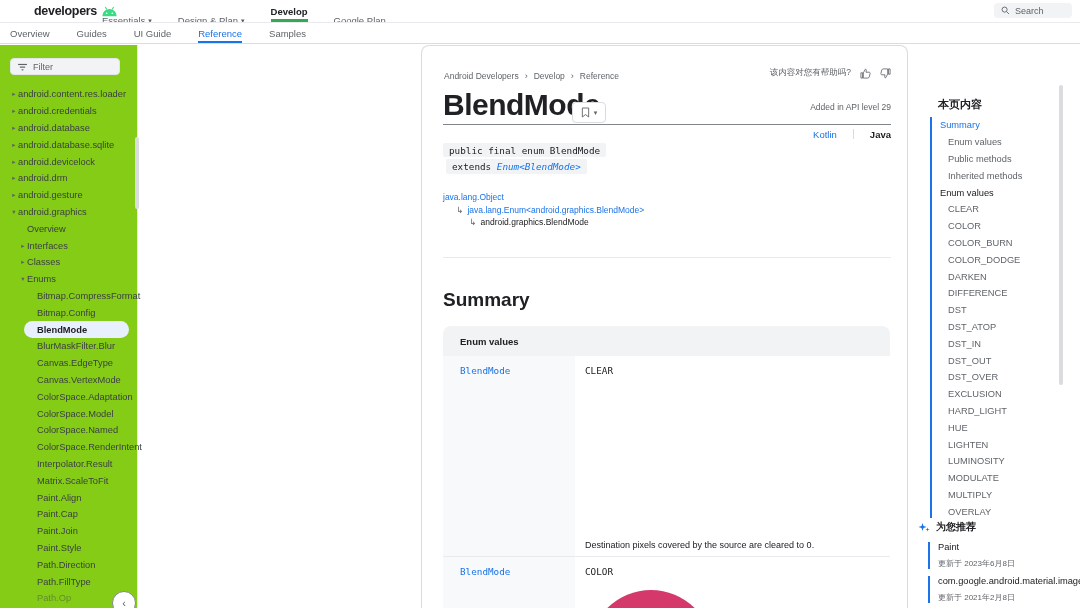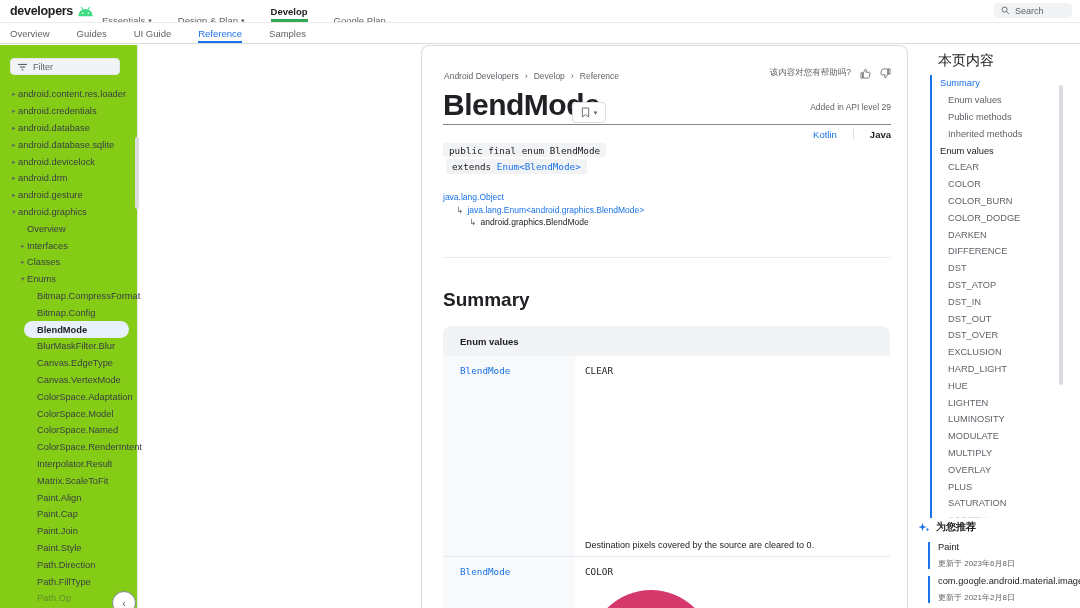--- a/index.html
+++ b/index.html
@@ -5,21 +5,21 @@
   html,body{margin:0;padding:0;}
   body{
     width:1080px;height:608px;overflow:hidden;position:relative;
     background:#fff;color:#202124;
     font-family:"Liberation Sans","DejaVu Sans",sans-serif;
     -webkit-font-smoothing:antialiased;
   }
   
   .header{position:absolute;top:0;left:0;right:0;height:22px;background:#fff;}
   .logo-wrap{position:absolute;left:10px;top:0;height:22px;display:flex;align-items:center;gap:4px;}
-  .logo-text{font-weight:bold;font-size:12.5px;letter-spacing:-.3px;color:#202124;}
+  .logo-text{font-weight:bold;font-size:12.5px;letter-spacing:-.3px;color:#202124;margin-left:24px;}
   .top-nav{position:absolute;left:102px;top:0;height:22px;display:flex;align-items:stretch;gap:26px;}
   .nav-item{display:flex;align-items:center;gap:3px;font-size:9.5px;color:#5f6368;cursor:pointer;box-sizing:border-box;padding-top:18px;}
   .nav-item .caret{font-size:7px;color:#5f6368;line-height:1;}
   .nav-item.active{color:#202124;font-weight:bold;border-bottom:3px solid #34a853;padding-top:4px;}
   .search-box{position:absolute;right:8px;top:3px;width:64px;height:15px;background:#f1f3f4;border-radius:4px;
     display:flex;align-items:center;gap:5px;padding:0 7px;color:#5f6368;font-size:9px;cursor:pointer;}
   
   .subnav{position:absolute;top:22px;left:0;right:0;height:22px;border-top:1px solid #e8eaed;border-bottom:1px solid #dadce0;
     display:flex;align-items:stretch;padding-left:10px;gap:27px;background:#fff;box-sizing:border-box;}
   .subnav-item{display:flex;align-items:center;font-size:9.5px;color:#5f6368;cursor:pointer;box-sizing:border-box;}
@@ -53,42 +53,42 @@
   .bookmark-btn .caret{font-size:7px;color:#5f6368;}
   .api-level{position:absolute;right:16px;top:56px;font-size:8.5px;color:#5f6368;}
   .title-hr{position:absolute;left:21px;right:16px;top:78px;border-top:1px solid #80868b;}
   .lang-tabs{position:absolute;right:16px;top:83px;display:flex;align-items:flex-start;gap:16px;font-size:9.5px;}
   .lang{color:#1a73e8;cursor:pointer;}
   .lang.active{color:#202124;font-weight:bold;}
   .lang-sep{width:1px;height:10px;background:#dadce0;}
   .code-decl{position:absolute;left:21px;top:97px;font-family:"DejaVu Sans Mono","Liberation Mono",monospace;font-size:9.3px;color:#202124;line-height:1;}
   .code-line{display:inline-block;background:#f1f3f4;padding:2.5px 6px;border-radius:2px;}
   .code-line2{margin-left:3px;margin-top:2px;}
-  .code-link{color:#1a73e8;cursor:pointer;}
+  .code-link{color:#1a73e8;cursor:pointer;font-style:italic;}
   .inheritance{position:absolute;left:21px;top:145px;font-size:8.5px;line-height:12.5px;}
   .inh{white-space:nowrap;}
   .inh .blue{color:#1a73e8;cursor:pointer;}
   .inh-arrow{color:#5f6368;margin-right:2px;}
   .section-divider{position:absolute;left:21px;right:16px;top:211px;border-top:1px solid #e8eaed;}
   .summary-h{position:absolute;left:21px;top:243px;font-size:19px;font-weight:bold;color:#202124;}
   .enum-table{position:absolute;left:21px;right:17px;top:280px;}
   .thead{height:30px;background:#f1f3f4;border-radius:8px 8px 0 0;display:flex;align-items:center;padding-left:17px;
     font-size:9.5px;font-weight:bold;color:#202124;}
   .trow{display:grid;grid-template-columns:132px 1fr;border-bottom:1px solid #e8eaed;}
   .trow:last-child{border-bottom:none;}
   .trow-tall{height:200px;}
   .trow-cut{height:160px;}
   .tcell-left{background:#f8f9fa;padding:9px 0 0 17px;font-family:"DejaVu Sans Mono","Liberation Mono",monospace;font-size:9.3px;}
   .tcell-left span{color:#1a73e8;cursor:pointer;}
   .tcell-right{position:relative;padding:9px 0 0 10px;font-family:"DejaVu Sans Mono","Liberation Mono",monospace;font-size:9.3px;color:#202124;}
   .tdesc{position:absolute;left:10px;bottom:6px;font-family:"Liberation Sans",sans-serif;font-size:9px;color:#202124;}
   .circle{position:absolute;left:14px;top:33px;width:124px;height:124px;border-radius:50%;}
   
   .toc{position:absolute;left:930px;top:52px;width:145px;height:466px;overflow:hidden;}
-  .toc-title{font-size:14px;font-weight:normal;color:#202124;margin-bottom:5px;padding-left:8px;}
+  .toc-title{font-size:11px;font-weight:bold;color:#202124;margin-bottom:5px;padding-left:8px;margin-top:45px;}
   .toc-list{list-style:none;margin:0;padding:0 0 0 8px;border-left:2px solid #1a73e8;font-size:9.3px;}
   .toc-list li{height:16.8px;display:flex;align-items:center;cursor:pointer;color:#5f6368;white-space:nowrap;}
   .toc-list li.active{color:#1a73e8;}
   .toc-list li.sub{padding-left:8px;}
   .toc-list li.section{color:#202124;cursor:default;}
   .toc-list li.item{padding-left:8px;}
   .toc-list li.faded{opacity:.3;}
   .toc-scroll{position:absolute;left:1059px;top:85px;width:4px;height:300px;background:#dadce0;border-radius:2px;}
   
   .rec{position:absolute;left:918px;top:520px;width:158px;}

